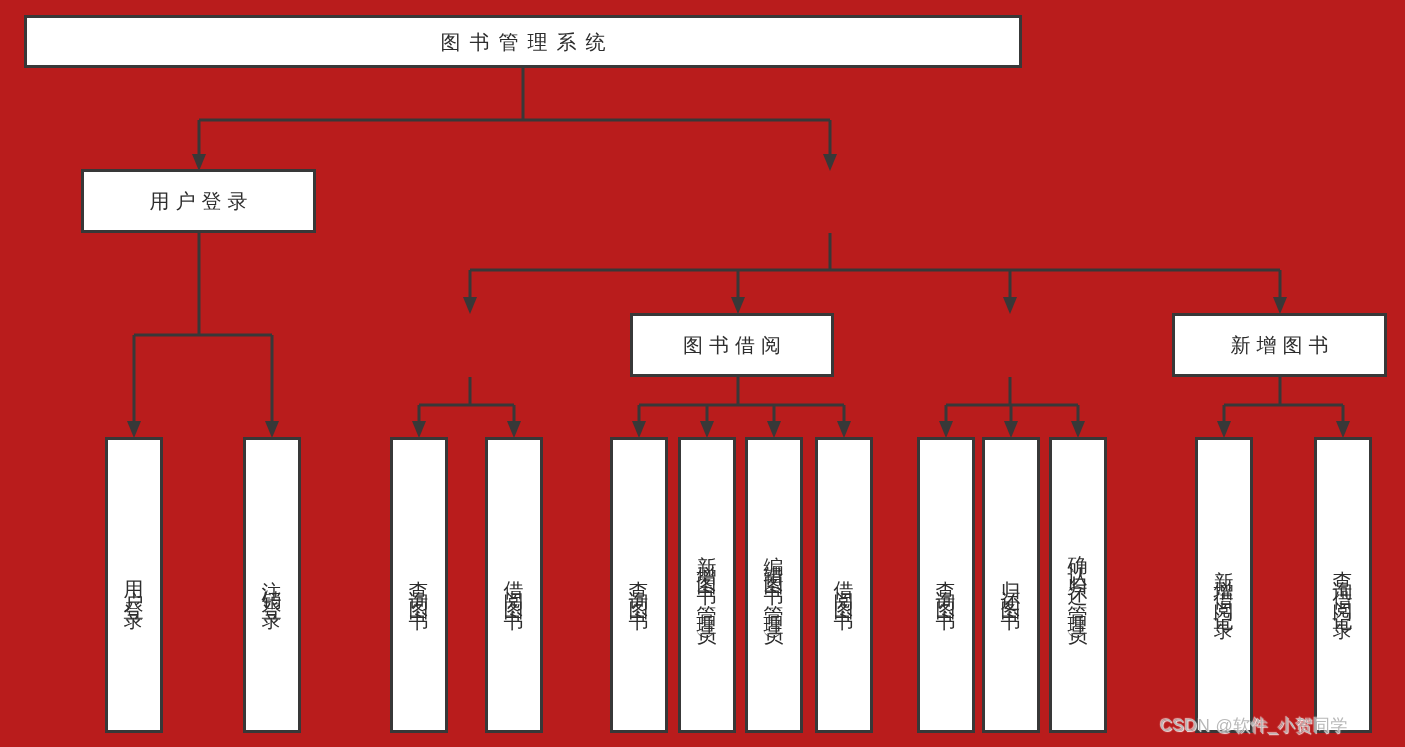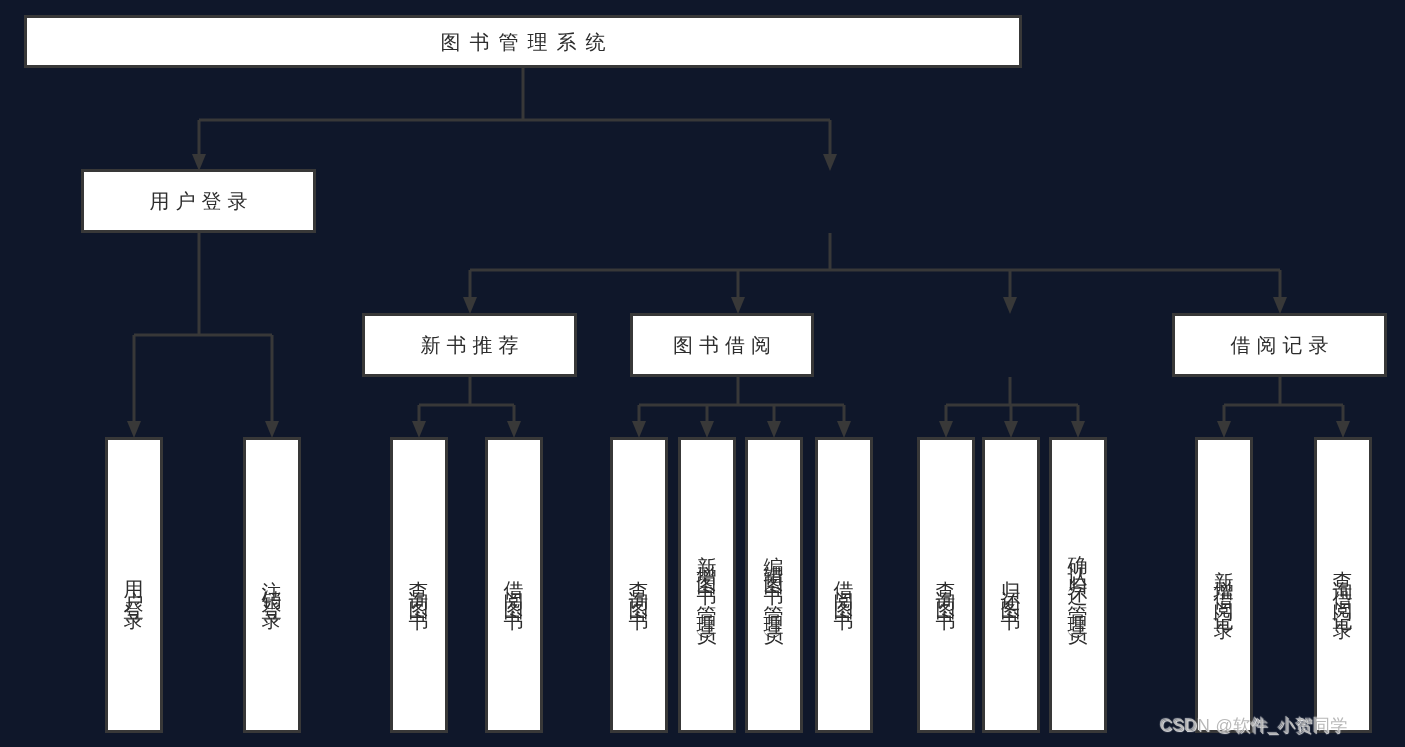--- a/index.html
+++ b/index.html
@@ -1,17 +1,17 @@
 <!DOCTYPE html>
 <html><head>
 <meta charset="utf-8">
 <style>
   html,body{margin:0;padding:0;background:#ffffff;}
   body{font-family:"Liberation Sans",sans-serif;}
-  .stage{position:relative;width:1405px;height:747px;background:#0f172a;overflow:hidden;}
+  .stage{position:relative;width:1405px;height:747px;background:#b91c1c;overflow:hidden;}
   .wires{position:absolute;left:0;top:0;pointer-events:none;}
   .box{
     position:absolute;
     box-sizing:border-box;
     border:3px solid #383838;
     background:#ffffff;
     display:flex;
     align-items:center;
     justify-content:center;
   }
@@ -86,28 +86,25 @@
   </svg>
 
   <div class="box h title" style="left:24px;top:15px;width:998px;height:53px">
     <span class="lbl">图书管理系统</span>
   </div>
 
   <div class="box h" style="left:81px;top:169px;width:235px;height:64px">
     <span class="lbl">用户登录</span>
   </div>
 
-  <div class="box h" style="left:362px;top:313px;width:215px;height:64px">
-    <span class="lbl">新书推荐</span>
-  </div>
-  <div class="box h" style="left:630px;top:313px;width:184px;height:64px">
+  <div class="box h" style="left:630px;top:313px;width:204px;height:64px">
     <span class="lbl">图书借阅</span>
   </div>
   <div class="box h" style="left:1172px;top:313px;width:215px;height:64px">
-    <span class="lbl">借阅记录</span>
+    <span class="lbl">新增图书</span>
   </div>
 
   <div class="box v" style="left:105px;top:437px;width:58px;height:296px">
     <span class="lbl">用户登录</span>
   </div>
   <div class="box v" style="left:243px;top:437px;width:58px;height:296px">
     <span class="lbl">注销登录</span>
   </div>
 
   <div class="box v" style="left:390px;top:437px;width:58px;height:296px">

